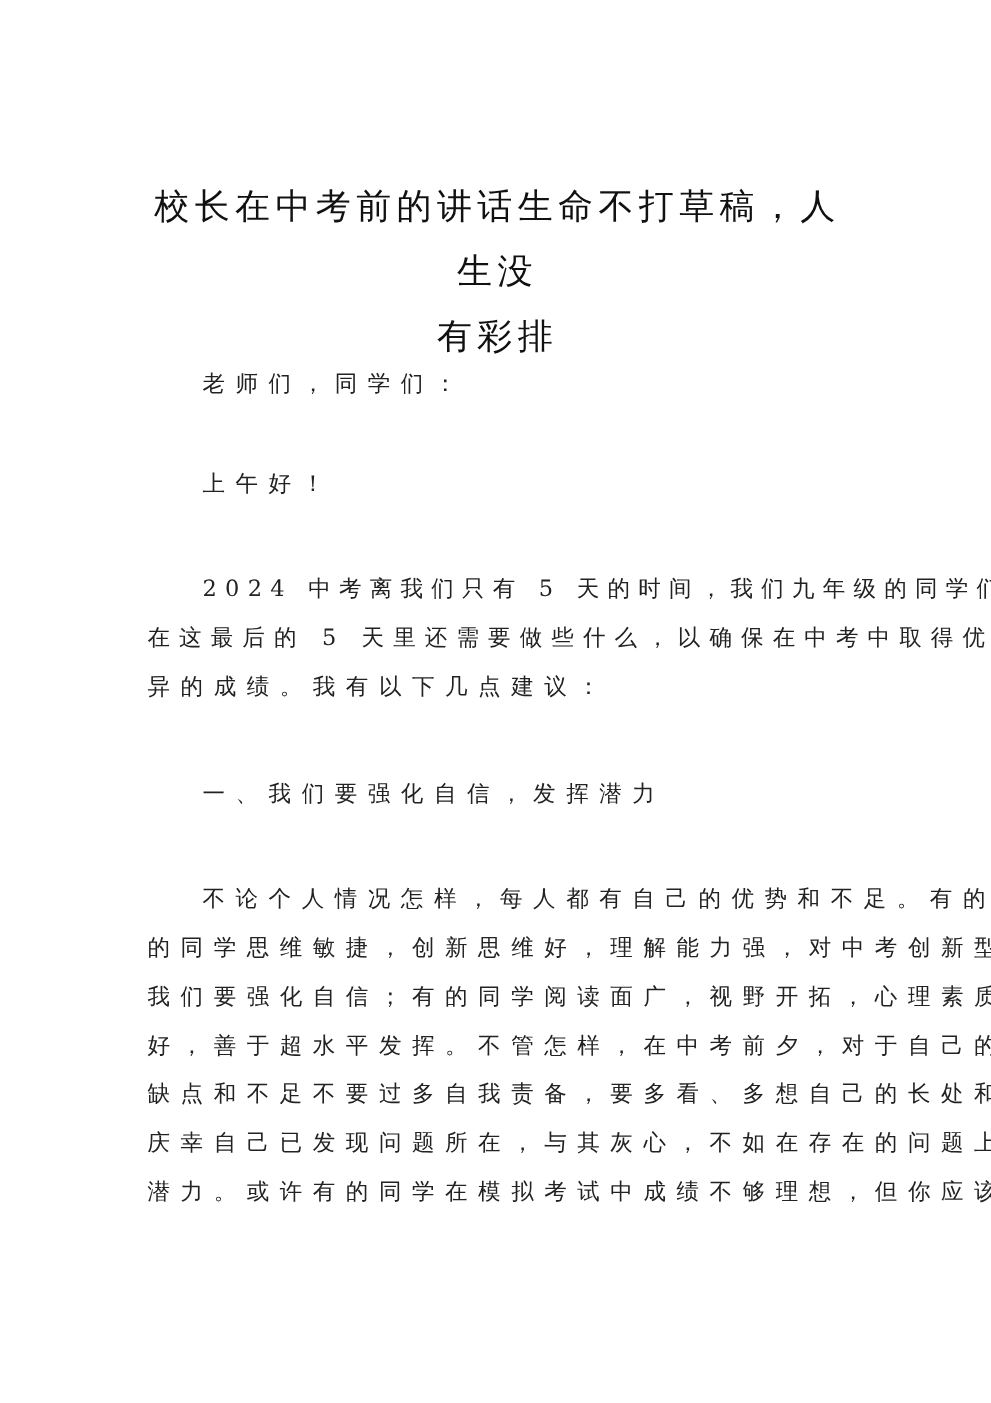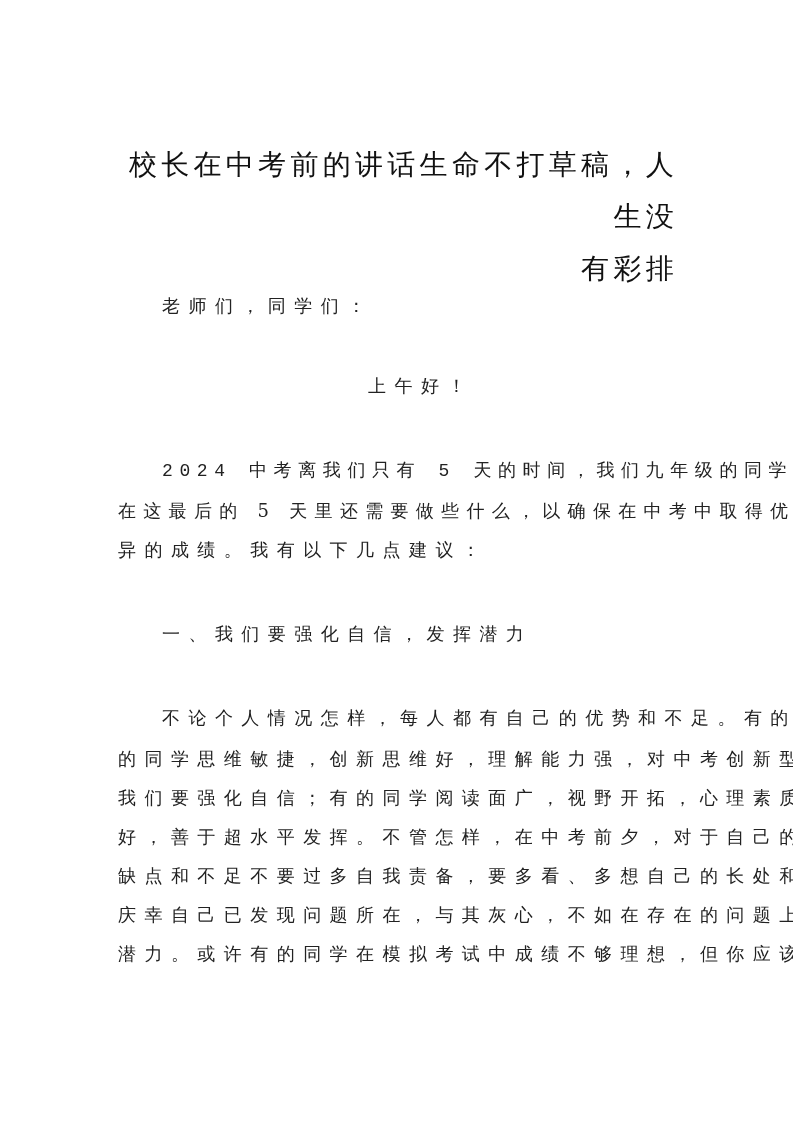--- a/index.html
+++ b/index.html
@@ -1,39 +1,39 @@
 <!DOCTYPE html>
 <html><head>
 <meta charset="utf-8">
 <style>
   html, body { margin:0; padding:0; background:#ffffff; }
   body { width:793px; height:1122px; position:relative; overflow:hidden;
          font-family:"DejaVu Serif","Liberation Serif",serif; color:#1a1a1a; }
   .title { position:absolute; left:118px; width:560px; top:120px;
            font-size:28px; line-height:52px; letter-spacing:4.3px;
-           text-align:right; color:#111; font-weight:normal; }
+           text-align:center; color:#111; font-weight:normal; }
   .title span { display:block; }
   .para { position:absolute; left:118px; width:562px; font-size:18px;
           letter-spacing:8.45px; line-height:39px; color:#222; }
   .para .line { display:block; white-space:nowrap; }
-  .indent { padding-left:44px;font-family:Liberation Mono, monospace; }
+  .indent { padding-left:44px; }
 </style>
 </head>
 <body>
 
 <h1 class="title">
   <span>校长在中考前的讲话生命不打草稿，人生没</span>
   <span>有彩排</span>
 </h1>
 
 <div class="para" style="top:288px;">
   <span class="line indent">老师们，同学们：</span>
 </div>
 
-<div class="para" style="top:368px;text-align:center;">
+<div class="para" style="top:368px;">
   <span class="line indent">上午好！</span>
 </div>
 
 <div class="para" style="top:452px;">
   <span class="line indent" style="letter-spacing:6.6px;">2024 中考离我们只有 5 天的时间，我们九年级的同学们</span>
   <span class="line" style="letter-spacing:7.3px;">在这最后的 5 天里还需要做些什么，以确保在中考中取得优</span>
   <span class="line">异的成绩。我有以下几点建议：</span>
 </div>
 
 <div class="para" style="top:616px;">

